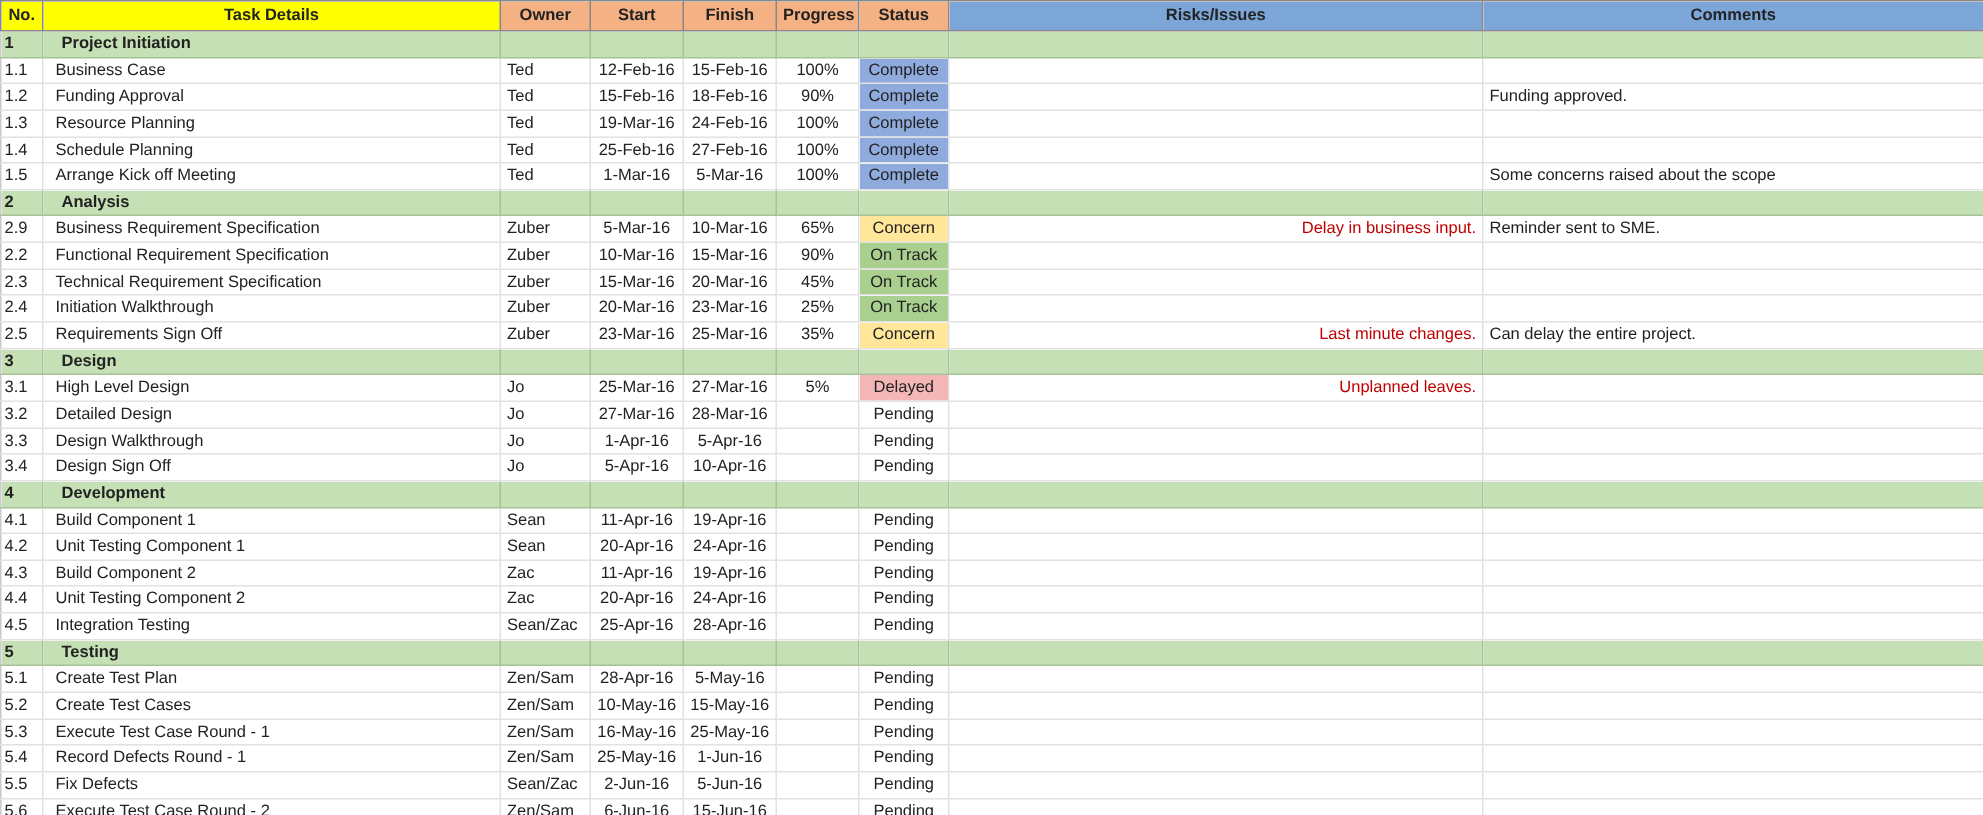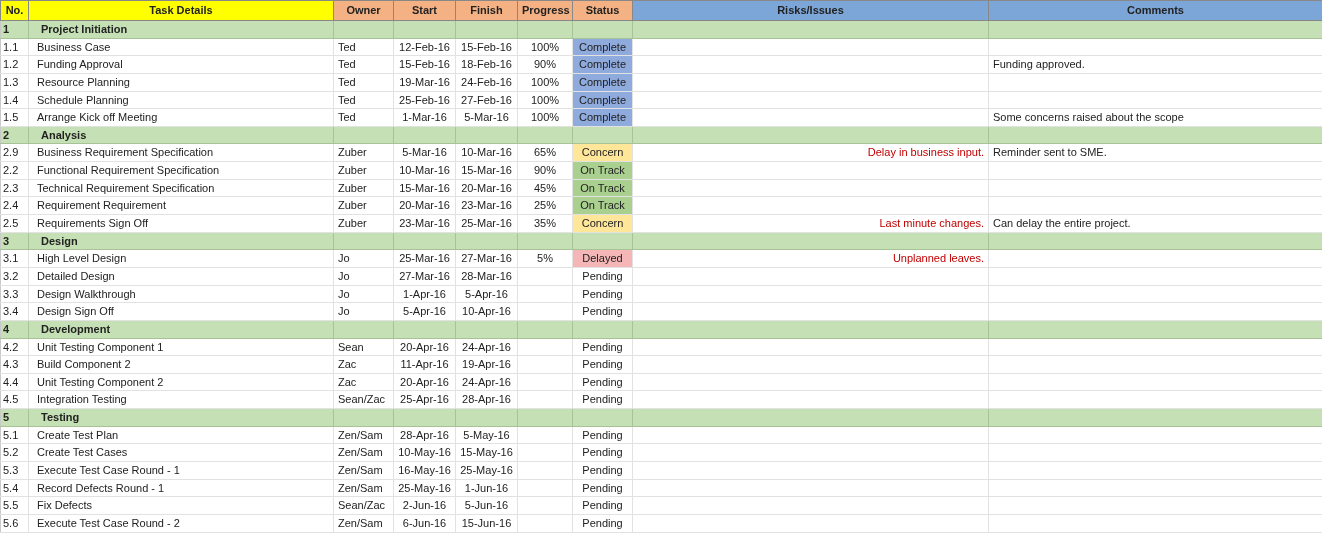--- a/index.html
+++ b/index.html
@@ -225,21 +225,21 @@
           <td class="own">Zuber</td>
           <td class="start">15-Mar-16</td>
           <td class="fin">20-Mar-16</td>
           <td class="prog">45%</td>
           <td class="stat s-OnTrack">On Track</td>
           <td class="risk"></td>
           <td class="comm"></td>
         </tr>
         <tr>
           <td class="no">2.4</td>
-          <td class="task">Requirement Requirement</td>
+          <td class="task">Initiation Walkthrough</td>
           <td class="own">Zuber</td>
           <td class="start">20-Mar-16</td>
           <td class="fin">23-Mar-16</td>
           <td class="prog">25%</td>
           <td class="stat s-OnTrack">On Track</td>
           <td class="risk"></td>
           <td class="comm"></td>
         </tr>
         <tr>
           <td class="no">2.5</td>
@@ -312,20 +312,31 @@
           <td class="task">Development</td>
           <td></td>
           <td></td>
           <td></td>
           <td></td>
           <td></td>
           <td></td>
           <td></td>
         </tr>
         <tr>
+          <td class="no">4.1</td>
+          <td class="task">Build Component 1</td>
+          <td class="own">Sean</td>
+          <td class="start">11-Apr-16</td>
+          <td class="fin">19-Apr-16</td>
+          <td class="prog"></td>
+          <td class="stat s-Pending">Pending</td>
+          <td class="risk"></td>
+          <td class="comm"></td>
+        </tr>
+        <tr>
           <td class="no">4.2</td>
           <td class="task">Unit Testing Component 1</td>
           <td class="own">Sean</td>
           <td class="start">20-Apr-16</td>
           <td class="fin">24-Apr-16</td>
           <td class="prog"></td>
           <td class="stat s-Pending">Pending</td>
           <td class="risk"></td>
           <td class="comm"></td>
         </tr>

